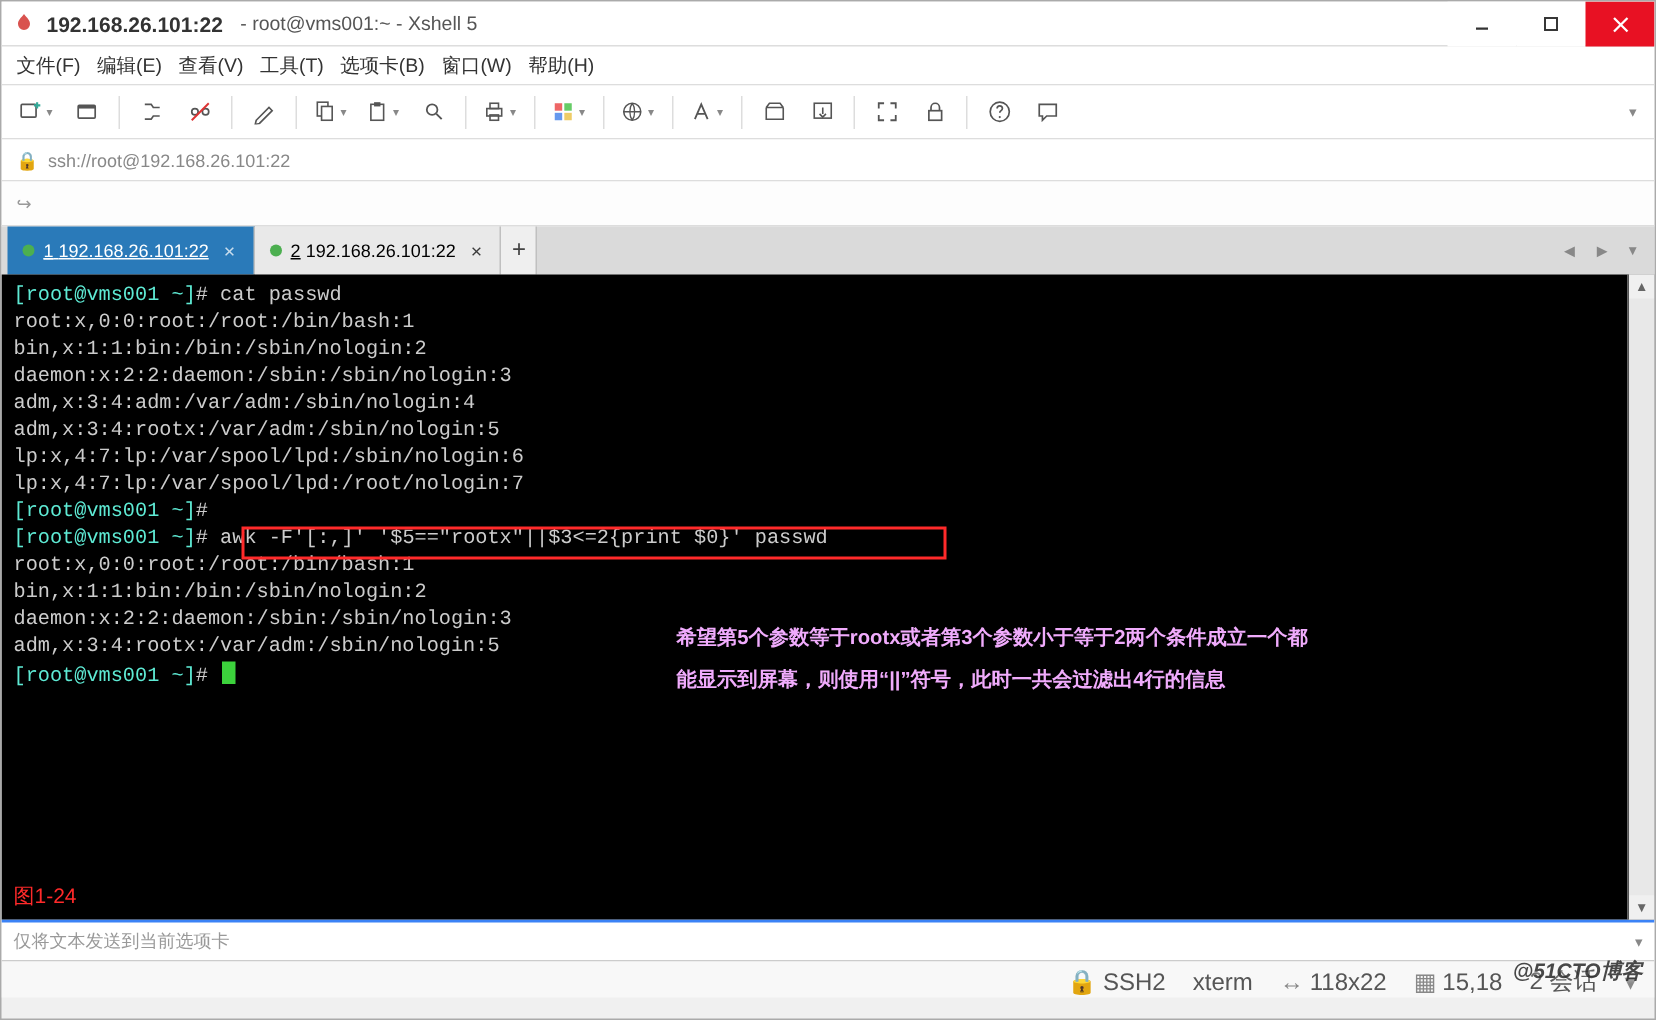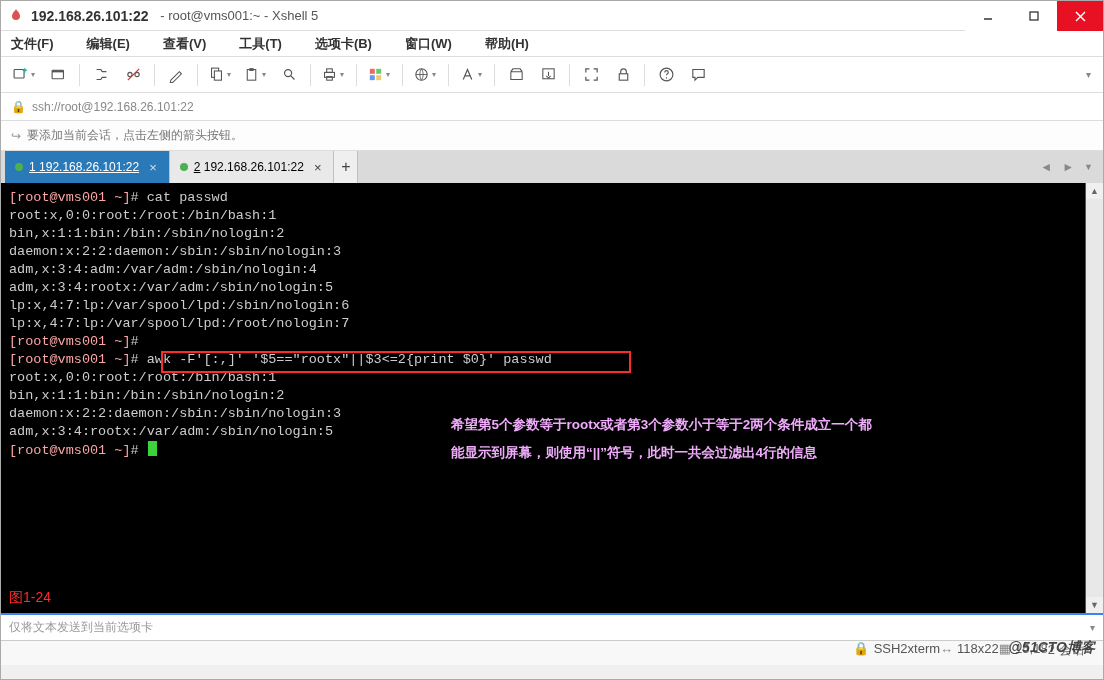--- a/index.html
+++ b/index.html
@@ -56,24 +56,23 @@
   .win-btn svg { display: block; }
 
   
   .menubar {
     height: 26px;
     background: #fff;
     border-bottom: 1px solid #ddd;
     display: flex;
     align-items: center;
     padding: 0 10px;
-    gap: 33px;
+    gap: 11px;
     font-size: 13px;
     color: #333;
-    font-weight: bold;
   }
   .menubar div { cursor: default; }
 
   
   .toolbar {
     height: 36px;
     background: #fff;
     border-bottom: 1px solid #ddd;
     display: flex;
     align-items: center;
@@ -171,21 +170,21 @@
     flex:1;
     padding: 6px 8px;
     font-family: "Consolas", "Courier New", monospace;
     font-size: 13.5px;
     line-height: 18px;
     color: #ccc;
     white-space: pre;
     overflow: hidden;
     position: relative;
   }
-  .terminal .green { color:#fca5a5; }
+  .terminal .green { color:#5eead4; }
   .cursor {
     display:inline-block;width:9px;height:15px;background:#3cd23c;vertical-align:-2px;margin-left:1px;
   }
   .redbox {
     position:absolute;
     border:2px solid #ff2a2a;
     pointer-events:none;
   }
   .annotation {
     position:absolute;
@@ -220,23 +219,24 @@
     display:flex;align-items:center;
     padding:0 8px;
     color:#999;font-size:12px;
   }
   .footer-row .fdrop { margin-left:auto;color:#888;font-size:10px; }
 
   
   .statusbar {
     height: 24px;
     background: #f8f8f8;
-    display:flex;align-items:flex-start;justify-content:flex-end;
+    display:flex;align-items:flex-end;justify-content:flex-end;
+    gap:18px;
     padding:0 12px;
-    font-size:13px;color:#555;
+    font-size:16px;color:#555;
   }
   .statusbar .sicon{color:#888;margin-right:4px;}
 
   
   .watermark {
     position:absolute;
     right:8px;bottom:22px;
     color:rgba(40,40,40,0.85);
     text-shadow:0 0 3px rgba(255,255,255,0.6);
     font-size:14px;
@@ -415,21 +415,20 @@
   <div class="right-drop">▾</div>
 </div>
 
 <div class="addressbar">
   <span class="lock-icon">🔒</span>
   <span>ssh://root@192.168.26.101:22</span>
 </div>
 
 <div class="infostrip">
   <span class="arrow-icon">↪</span>
-  <span>要添加当前会话，点击左侧的箭头按钮。</span>
 </div>
 
 <div class="tabbar">
   <div class="tab active">
     <span class="dot"></span>
     <span class="tab-label"><u>1</u>&nbsp;<span>192.168.26.101:22</span></span>
     <span class="tab-close">×</span>
   </div>
   <div class="tab">
     <span class="dot"></span>

